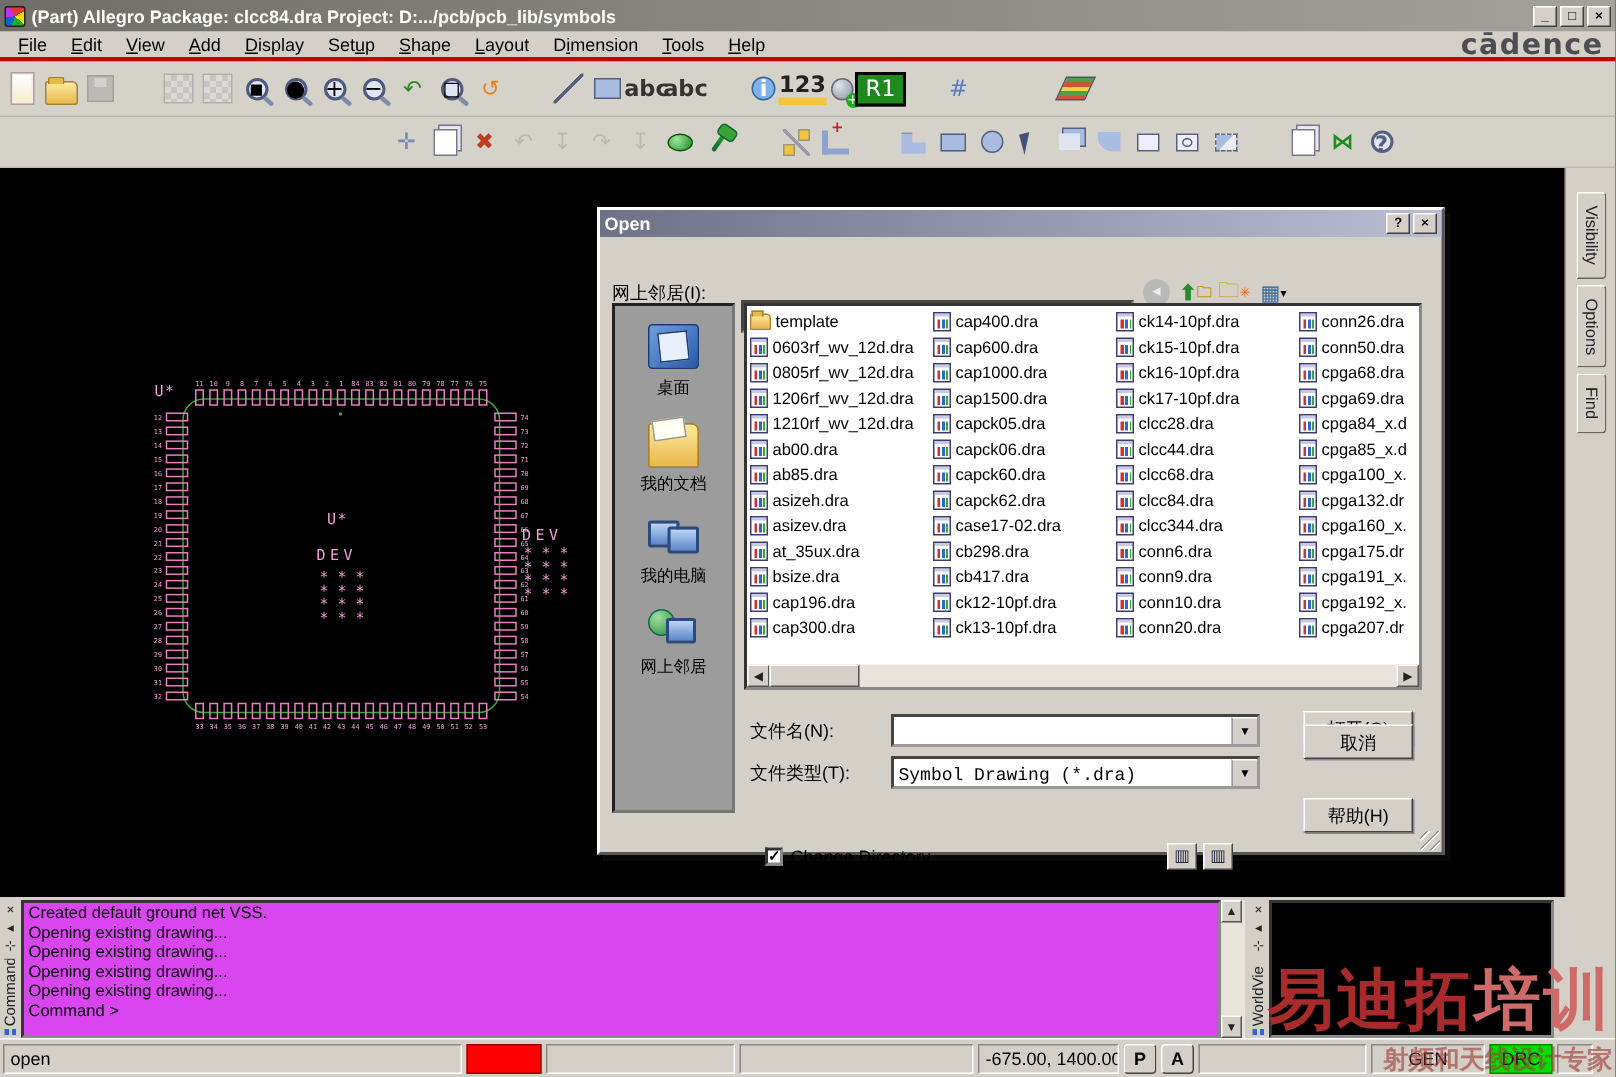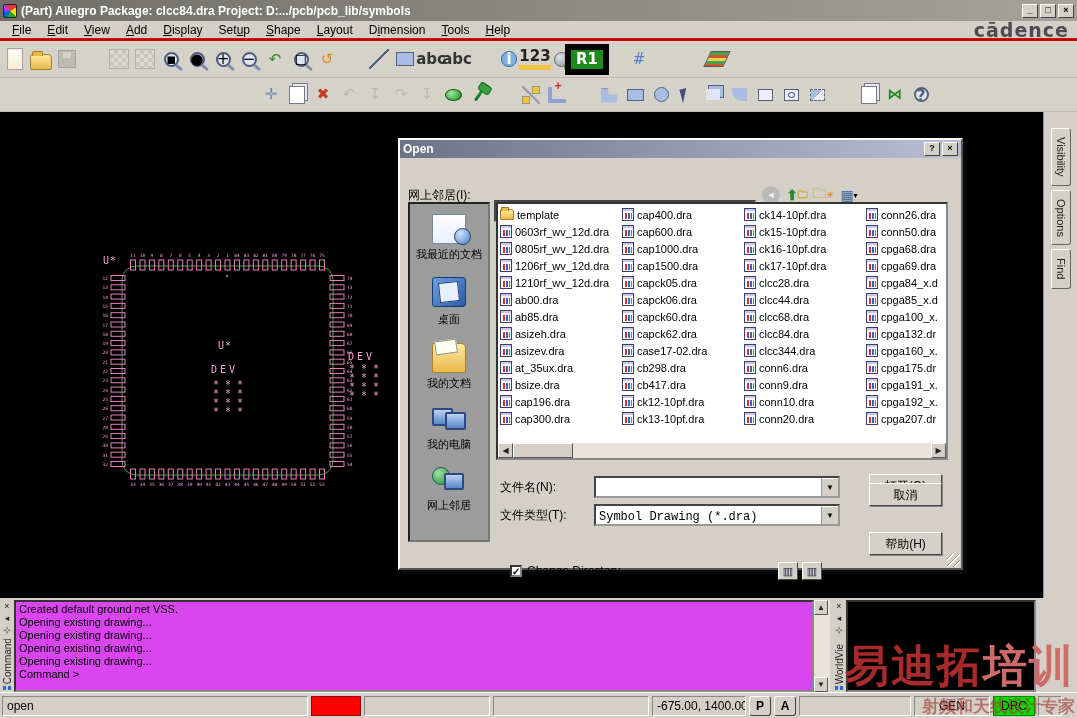--- a/index.html
+++ b/index.html
@@ -40,21 +40,21 @@
   .mag { width:15px; height:15px; border:2px solid #4d5a7e; border-radius:50%; position:relative; display:flex; align-items:center; justify-content:center; background:#dfe6f2; }
   .mag::after { content:""; position:absolute; width:8px; height:3px; background:#7e8cac; bottom:-4px; right:-6px; transform:rotate(40deg); border-radius:2px; }
   .g-green { color:#2a8a2a; } .g-orange { color:#e08820; } .g-red { color:#c23b1e; } .g-gray { color:#9a9a9a; } .g-blue { color:#5b79c9; }
   .i-line { width:20px; height:20px; background:linear-gradient(135deg,transparent 46%,#55607e 46% 54%,transparent 54%); }
   .i-rect { width:18px; height:14px; background:#a9bde2; border:1px solid #55607e; }
   .i-abc { font-size:10px; font-weight:bold; color:#333; position:relative; }
   .i-info { width:16px; height:16px; border-radius:50%; background:#7fb2e8; border:1px solid #369; color:#fff; font-weight:bold; font-size:11px; text-align:center; line-height:15px; font-family:"Liberation Serif",serif; }
   .i-123 { font-size:9px; font-weight:bold; color:#222; border-bottom:5px solid #f4c43c; line-height:1; padding-bottom:1px; }
   .i-ball { width:15px; height:15px; border-radius:50%; background:radial-gradient(circle at 35% 30%,#dfe4ea,#8a939e); border:1px solid #667; position:relative; }
   .i-ball::after { content:"+"; position:absolute; right:-6px; bottom:-6px; width:10px; height:10px; background:#2a2; color:#fff; border-radius:50%; font-size:9px; line-height:10px; text-align:center; }
-  .i-r1 { background:#1f8a1f; color:#fff; font-size:9px; font-weight:bold; padding:2px 5px; border:6px solid #000000; }
+  .i-r1 { background:#1f8a1f; color:#fff; font-size:9px; font-weight:normal; padding:2px 5px; border:2px solid #000000; }
   .i-colors,.i-colors2 { width:18px; height:18px; display:grid; grid-template-columns:8px 8px; grid-template-rows:8px 8px; gap:2px; }
   .i-layers { width:20px; height:16px; background:repeating-linear-gradient(180deg,#4aa34a 0 3px,#cc5533 3px 6px,#e8d44a 6px 9px); transform:skewX(-25deg); border:1px solid #555; }
   .i-move { color:#7a8ab8; font-weight:bold; font-size:17px; }
   .i-copy,.i-props { width:16px; height:18px; background:#fff; border:1px solid #778; box-shadow:3px -3px 0 -1px #e8e8f0, 3px -3px 0 0 #778; }
   .i-blob { width:17px; height:12px; border-radius:50%; background:radial-gradient(circle at 35% 30%,#9fe89f,#1f8a1f); border:1px solid #0a520a; }
   .i-pin { width:3px; height:15px; background:linear-gradient(#2a2,#163); transform:rotate(35deg); position:relative; border-radius:2px; }
   .i-pin::before { content:""; position:absolute; top:-5px; left:-4px; width:11px; height:7px; background:#3aa33a; border-radius:3px; border:1px solid #163; }
   .i-slide { width:18px; height:18px; background:linear-gradient(45deg,transparent 46%,#99a 46% 54%,transparent 54%); position:relative; }
   .i-slide::before,.i-slide::after { content:""; position:absolute; width:6px; height:6px; background:#f4c43c; border:1px solid #997; }
   .i-slide::before{left:0;bottom:0;} .i-slide::after{right:0;top:0;}
@@ -586,24 +586,20 @@
           <span class="nav-ico">
               <span class="back-circ">◂</span>
             </span>
           <span class="nav-ico" style="color:#2a8a2a;font-weight:bold;">⬆<span style="font-size:10px;color:#c90;">🗀</span></span>
           <span class="nav-ico" style="color:#c90;">🗀<span style="font-size:9px;color:#e60;">✳</span></span>
           <span class="nav-ico" style="color:#369;">▦<span style="font-size:8px;color:#000;">▾</span></span>
         </div>
 
         <div class="placesbar">
 
-        <div class="place">
-              <div class="picon pi-recent"></div>
-              <div class="plabel">我最近的文档</div>
-            </div>
             <div class="place">
               <div class="picon pi-desktop"></div>
               <div class="plabel">桌面</div>
             </div>
             <div class="place">
               <div class="picon pi-docs"></div>
               <div class="plabel">我的文档</div>
             </div>
             <div class="place">
               <div class="picon pi-computer"></div>

